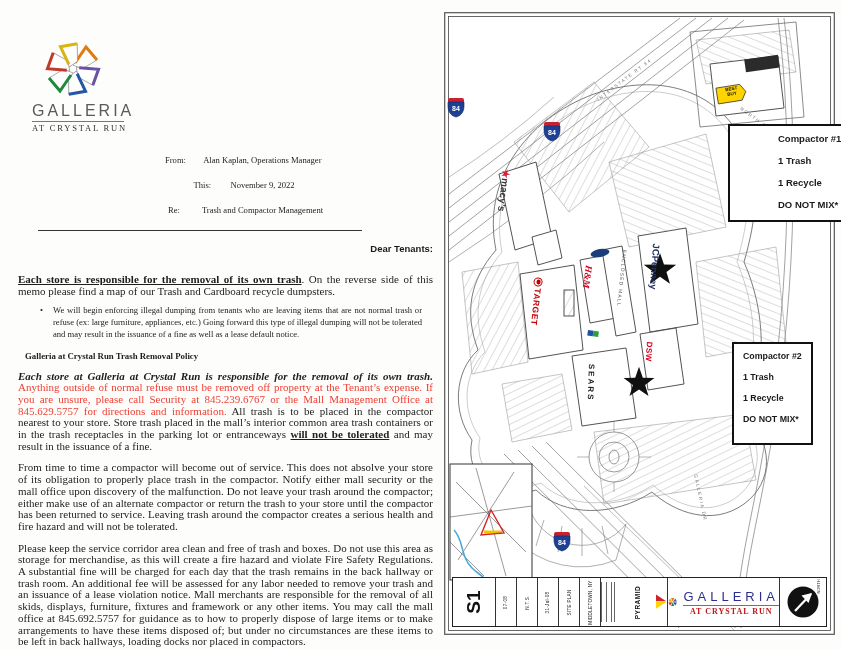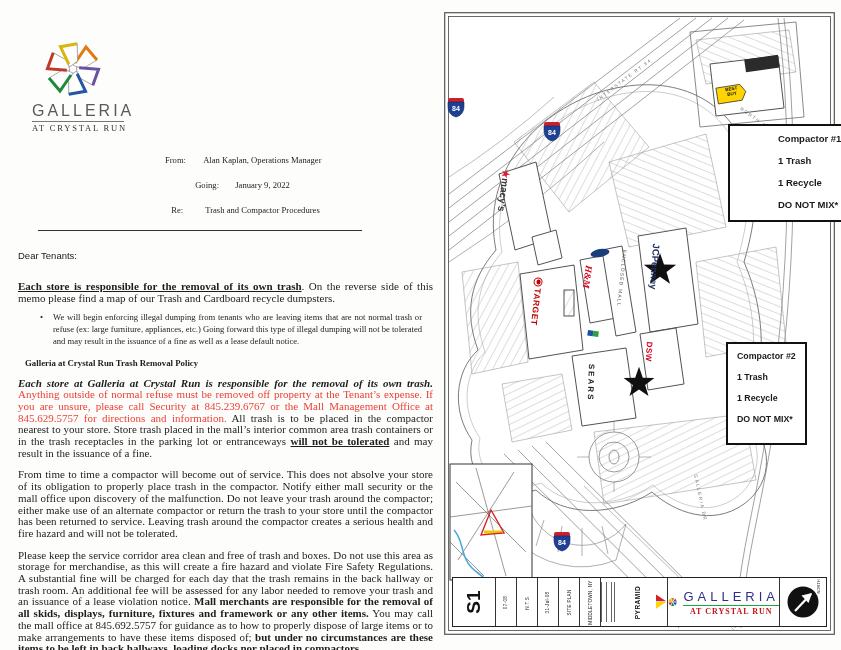--- a/index.html
+++ b/index.html
@@ -13,30 +13,30 @@
   .brand{font-family:"Liberation Sans",sans-serif;font-size:16px;letter-spacing:3px;
          color:#5a5a5a;margin-top:2px;}
   .brand-rule{width:92px;border-top:1px solid #777;margin-top:1px;}
   .brand-sub{font-size:8.5px;letter-spacing:1.8px;color:#333;margin-top:1px;}
 
   .fields{margin:22px 0 0 20px;font-size:8.6px;text-align:center;}
   .frow{margin-bottom:15px;}
   .flabel{display:inline-block;width:52px;}
   .rule{margin:4px 0 0 20px;width:324px;border-top:1px solid #333;}
 
-  .salutation{margin-top:19px;font-family:"Liberation Sans",sans-serif;
-              font-weight:400;font-size:9.5px;color:#1a1a1a;}
+  .salutation{margin-top:12px;font-family:"Liberation Sans",sans-serif;
+              font-weight:700;font-size:9.5px;color:#1a1a1a;text-align:right;}
   .body{font-size:11px;line-height:11.7px;text-align:justify;margin:20px 0 0 0;}
   .bullets{list-style:none;margin:8px 0 0 22px;padding:0;width:382px;}
   .bullets li{position:relative;padding-left:13px;margin-bottom:10px;
               font-size:8.6px;line-height:11.7px;text-align:justify;}
   .bullets li::before{content:"\2022";position:absolute;left:0;top:0;}
   .policy-heading{margin:8px 0 0 7px;font-weight:700;font-size:8.8px;}
   .p-gap{margin-top:10px;}
-  .b{font-weight:700}
+  .b{font-weight:400}
   .bu{font-weight:700;text-decoration:underline}
   .red{color:#ee4135}.bi{font-weight:700;font-style:italic}
 
   
   .map-panel{position:absolute;left:444px;top:12px;width:391px;height:623px;background:#fff;}
   .map-panel svg.plan{position:absolute;left:0;top:0;}
   .ov{position:absolute;transform-origin:0 0;white-space:nowrap;}
 
   .store-label{font-family:"Liberation Sans",sans-serif;font-weight:700;}
   .macys{font-size:10px;color:#3a3a3a;font-weight:700;}
@@ -51,21 +51,21 @@
   .encl{font-size:5px;color:#555;letter-spacing:1.2px;font-family:"Liberation Sans",sans-serif;}
   .roadlbl{font-size:4.6px;color:#777;letter-spacing:1.6px;font-family:"Liberation Sans",sans-serif;}
   .bb-text{font-size:4.6px;line-height:5px;color:#111;font-family:"Liberation Sans",sans-serif;
            font-weight:700;text-align:center;}
 
   .callout{position:absolute;border:2.5px solid #111;background:#fff;
            font-family:"Liberation Sans",sans-serif;font-weight:700;color:#1a1a1a;
            padding:7px 0 0 9px;}
   .callout div{margin-bottom:11px;}
   .c1{left:284px;top:112px;width:82px;height:87px;font-size:9.5px;padding-left:48px;}
-  .c2{left:282px;top:330px;width:68px;height:92px;font-size:8.8px;}
+  .c2{left:288px;top:330px;width:68px;height:92px;font-size:8.8px;}
 
   
   .titlebar{position:absolute;left:8px;top:565px;width:373px;height:48px;
             border:1.5px solid #222;display:flex;background:#fff;}
   .tb-cell{border-right:1px solid #333;position:relative;display:flex;
            align-items:center;justify-content:center;overflow:hidden;}
   .rot{transform:rotate(-90deg);white-space:nowrap;}
   .tb-sheet{width:42px;}
   .tb-sheet span{font-family:"Liberation Sans",sans-serif;font-weight:700;font-size:19px;color:#111;}
   .tb-field{width:20px;}
@@ -123,26 +123,26 @@
       <div class="brand-rule"></div>
       <div class="brand-sub">AT CRYSTAL RUN</div>
     </div>
 
     <div class="fields">
       <div class="frow">
         <span class="flabel">From:</span>
         <span>Alan Kaplan, Operations Manager</span>
       </div>
       <div class="frow">
-        <span class="flabel">Going:</span>
-        <span>January 9, 2022</span>
+        <span class="flabel">This:</span>
+        <span>November 9, 2022</span>
       </div>
       <div class="frow">
         <span class="flabel">Re:</span>
-        <span>Trash and Compactor Procedures</span>
+        <span>Trash and Compactor Management</span>
       </div>
     </div>
     <div class="rule"></div>
 
     <div class="salutation">Dear Tenants:</div>
     <p class="body"><span class="bu">Each store is responsible for the removal of its own trash</span><span>.  On the reverse side of this memo please find a map of our Trash and Cardboard  recycle dumpsters.</span></p>
 
     <ul class="bullets">
       <li>We will begin enforcing illegal dumping from tenants who are leaving items that are not normal trash or refuse (ex: large furniture, appliances, etc.) Going forward this type of illegal dumping will not be tolerated and may result in the issuance of a fine as well as a lease default notice.</li>
     </ul>

